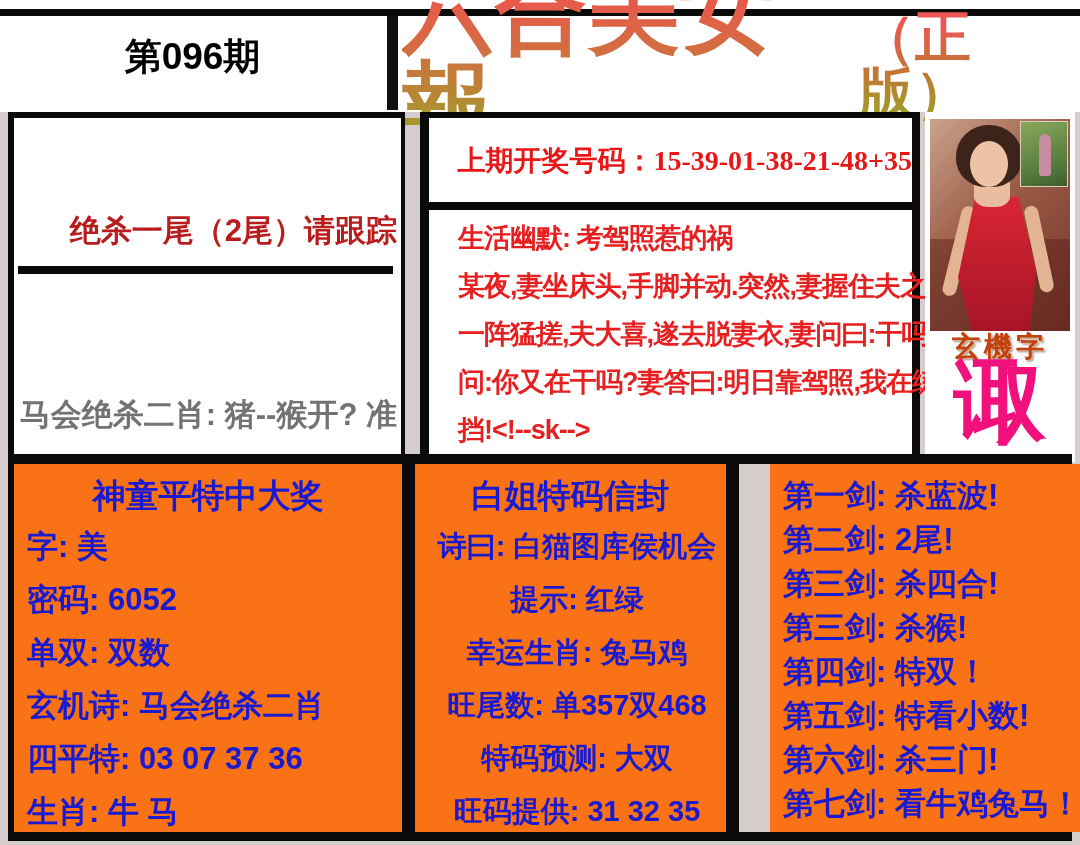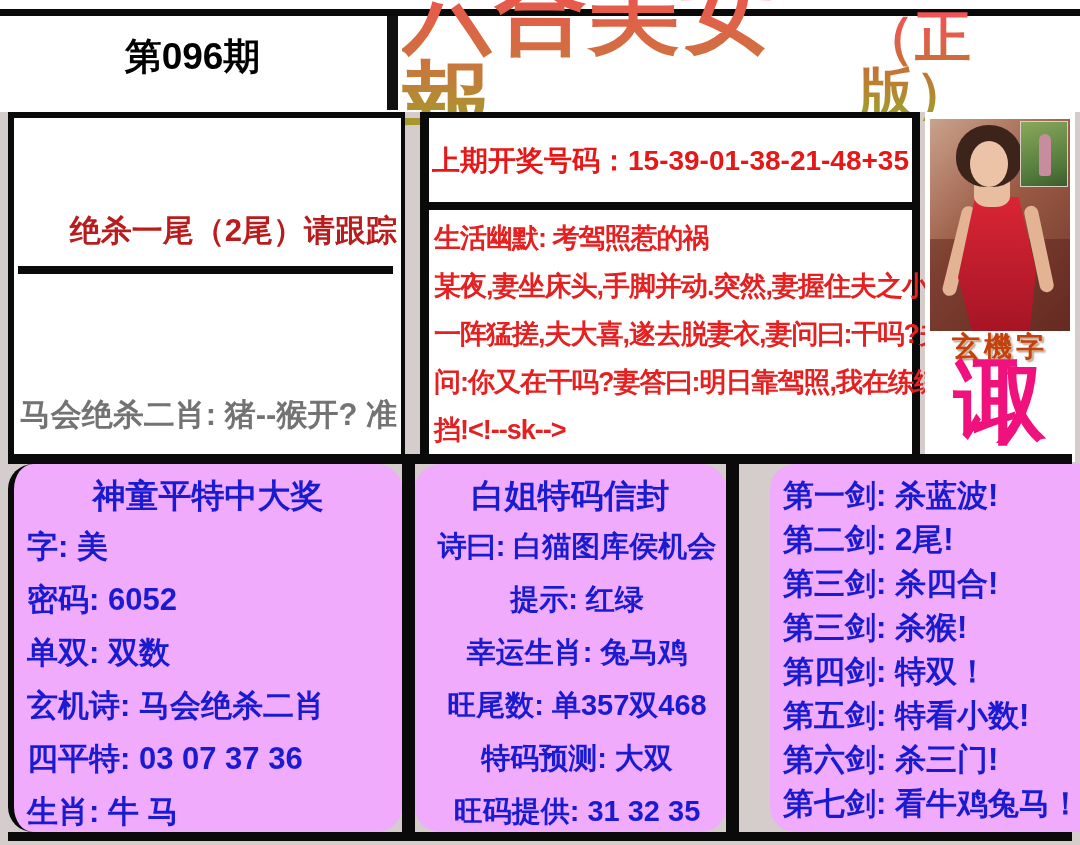--- a/index.html
+++ b/index.html
@@ -28,25 +28,25 @@
   
   .left-box { position:absolute; left:8px; top:112px; width:397px; height:350px;
     background:#fff; border:6px solid #0a0a0a; border-right-width:4px; box-sizing:border-box; }
   .kill-tail { position:absolute; right:4px; top:92px; font-size:31px; color:#b91c1c; white-space:nowrap; }
   .left-rule { position:absolute; left:1%; top:148px; width:97%; height:8px; background:#0a0a0a; }
   .kill-zodiac { position:absolute; right:4px; top:276px; font-size:31px; color:#737373; white-space:nowrap; }
   
   .mid-box { position:absolute; left:420px; top:112px; width:500px; height:350px;
     background:#fff; border-top:6px solid #0a0a0a; border-left:9px solid #0a0a0a; border-right:8px solid #0a0a0a;
     box-sizing:border-box; }
-  .last-draw { position:absolute; left:0; top:24px; width:100%; text-align:center;
-    font-size:28px; color:#e81616; white-space:nowrap; }
+  .last-draw { position:absolute; left:0; top:24px; width:100%; text-align:right;
+    font-size:28px; color:#e81616; white-space:nowrap;font-family:Liberation Serif, serif; }
   .mid-rule { position:absolute; left:0; top:84px; width:100%; height:8px; background:#0a0a0a; }
   .humor { position:absolute; left:5px; top:96px; width:478px; color:#e62020; }
-  .humor-line { font-size:27px; letter-spacing:-1px; white-space:nowrap; height:48px; line-height:48px; }
+  .humor-line { font-size:27px; letter-spacing:-1px; white-space:nowrap; height:48px; line-height:48px;margin-left:24px; }
   
   .photo-panel { position:absolute; left:925px; top:112px; width:150px; height:350px; background:#fff; }
   .photo { position:absolute; left:5px; top:7px; width:140px; height:212px; overflow:hidden;
     background:linear-gradient(135deg,#caa28c 0%,#9a5a44 45%,#6e332a 100%); }
   .photo-band { position:absolute; left:0; top:120px; width:140px; height:92px; background:rgba(90,30,25,0.45); }
   .hair { position:absolute; left:26px; top:6px; width:66px; height:62px; background:#3c241a; border-radius:50% 50% 45% 45%; }
   .face { position:absolute; left:40px; top:22px; width:38px; height:46px; background:#ecc3a6; border-radius:50%; }
   .neck-chest { position:absolute; left:44px; top:62px; width:36px; height:26px; background:#e8bda0; border-radius:0 0 40% 40%; }
   .dress { position:absolute; left:28px; top:78px; width:78px; height:134px; background:linear-gradient(180deg,#d92535,#a61525);
     clip-path:polygon(22% 0,78% 0,100% 55%,92% 100%,18% 100%,0 60%); }
@@ -58,21 +58,21 @@
   .photo-caption { position:absolute; left:0; top:216px; width:100%; text-align:center;
     font-size:28px; letter-spacing:4px; color:#c2410c;
     font-family:"Liberation Serif","DejaVu Serif",serif;
     text-shadow:1px 1px 0 #d8b894, 2px 2px 2px rgba(60,20,10,0.45); }
   .mystery-char { position:absolute; left:0; top:244px; width:100%; text-align:center;
     font-size:92px; line-height:1; color:#f0117c; }
   
   .main-rule { position:absolute; left:8px; top:454px; width:1064px; height:10px; background:#0a0a0a; }
   .bottom-rule { position:absolute; left:8px; top:832px; width:1064px; height:9px; background:#0a0a0a; }
   
-  .col { position:absolute; top:464px; background:#f0abfc; color:#1a1ad0;border-radius:25px; }
+  .col { position:absolute; top:464px; background:#f97316; color:#1a1ad0; }
   .col1 { left:8px; width:394px; height:368px; border-left:6px solid #0a0a0a; box-sizing:border-box; }
   .col2 { left:415px; width:311px; height:368px; }
   .col3 { left:738px; width:334px; height:368px; border-right:9px solid #0a0a0a; box-sizing:border-box; }
   .col-divider { position:absolute; top:458px; width:13px; height:383px; background:#0a0a0a; }
   .divider-a { left:402px; }
   .divider-b { left:726px; }
   .col-title { text-align:center; font-size:33px; padding-top:10px; height:46px; white-space:nowrap; }
   .col-row { font-size:31px; padding-left:13px; height:53px; line-height:53px; white-space:nowrap; }
   .col2 .col-row { font-size:29px;text-align:center; }
   .col3 .col-row { height:44px; line-height:44px; }

